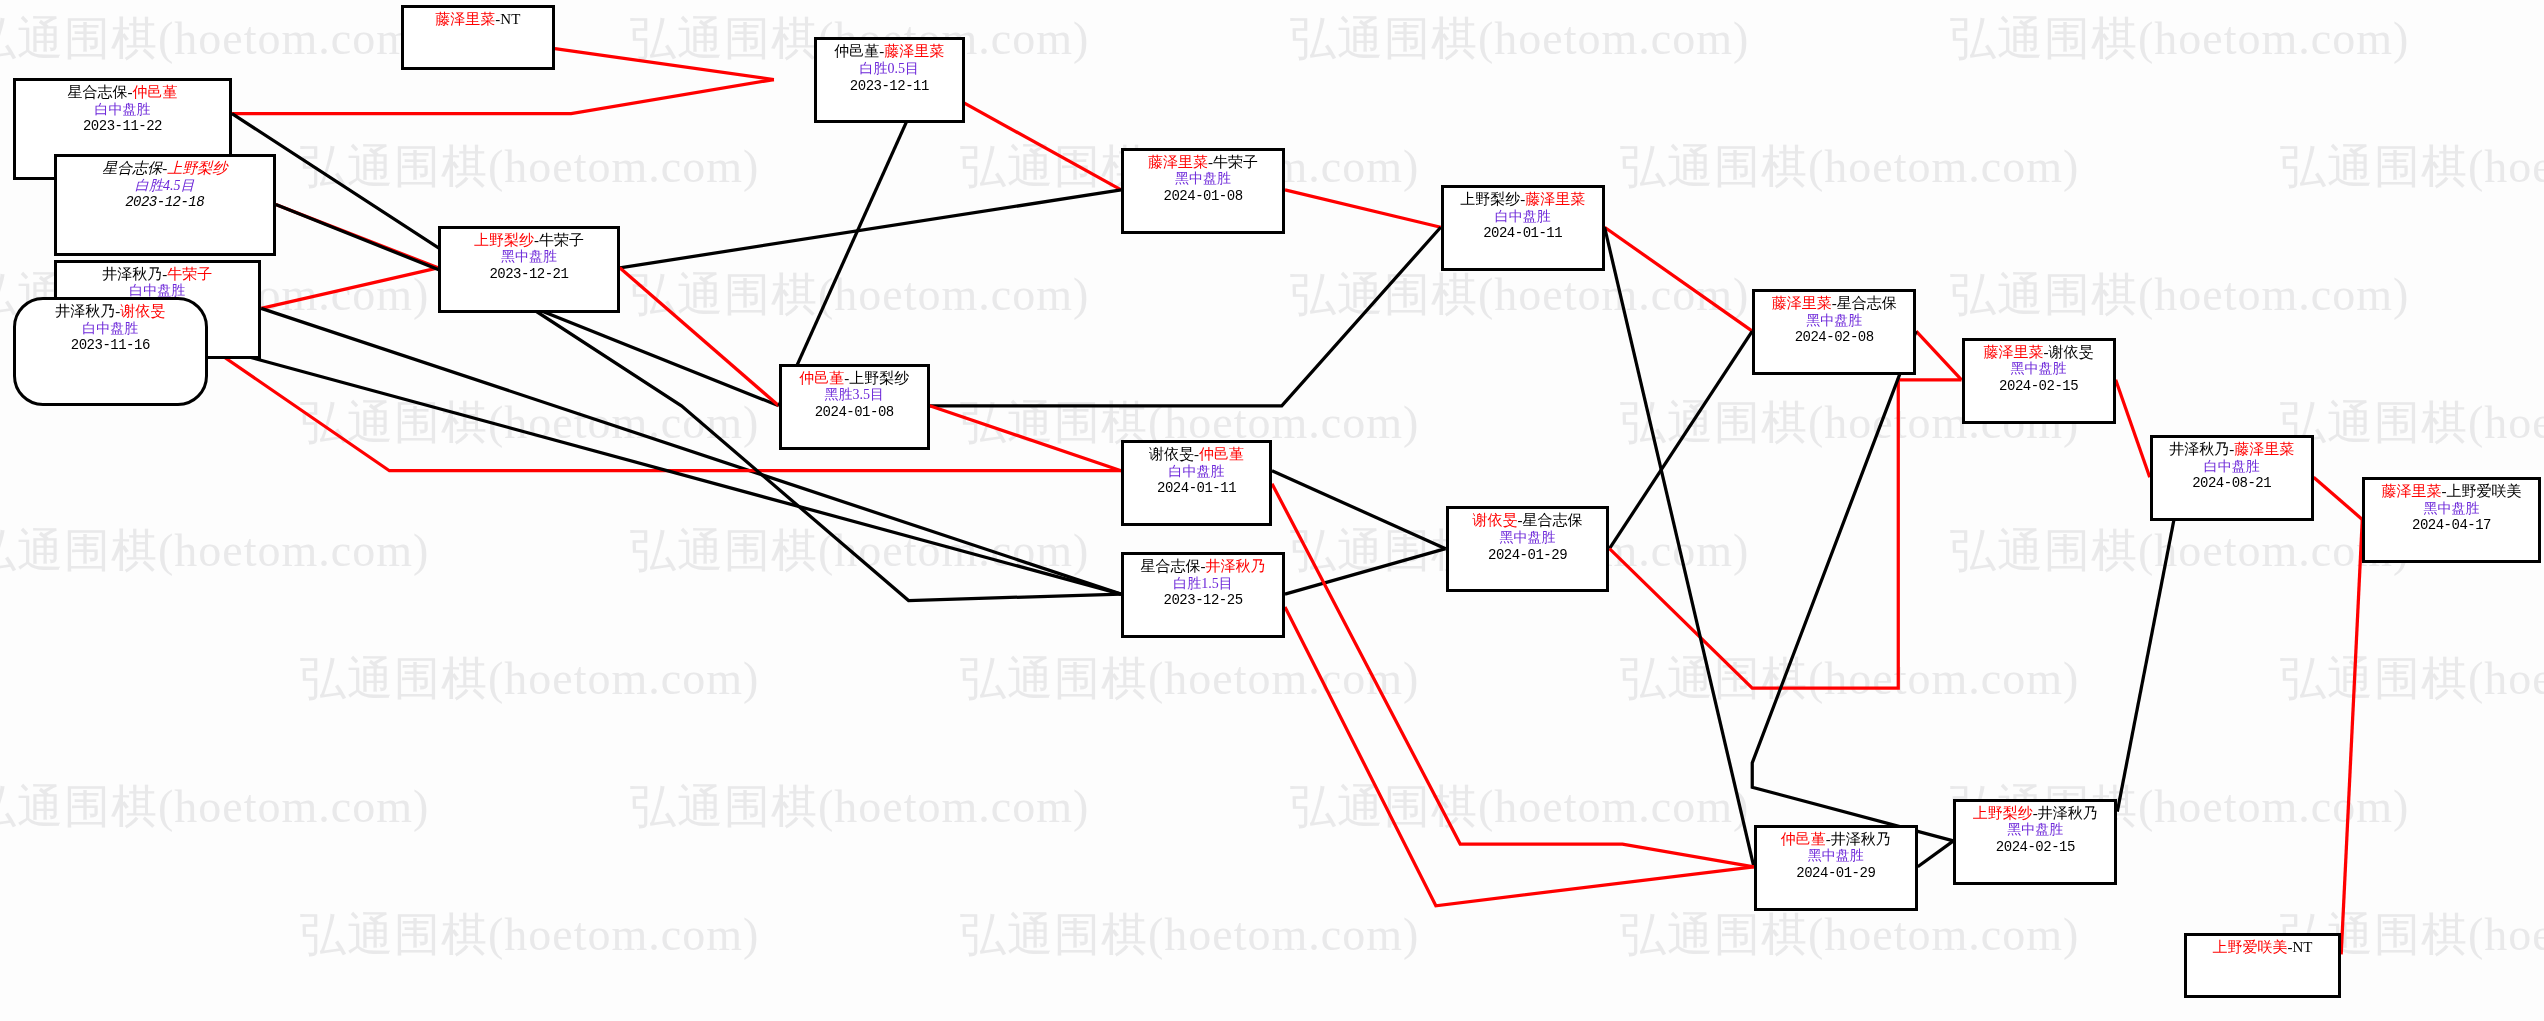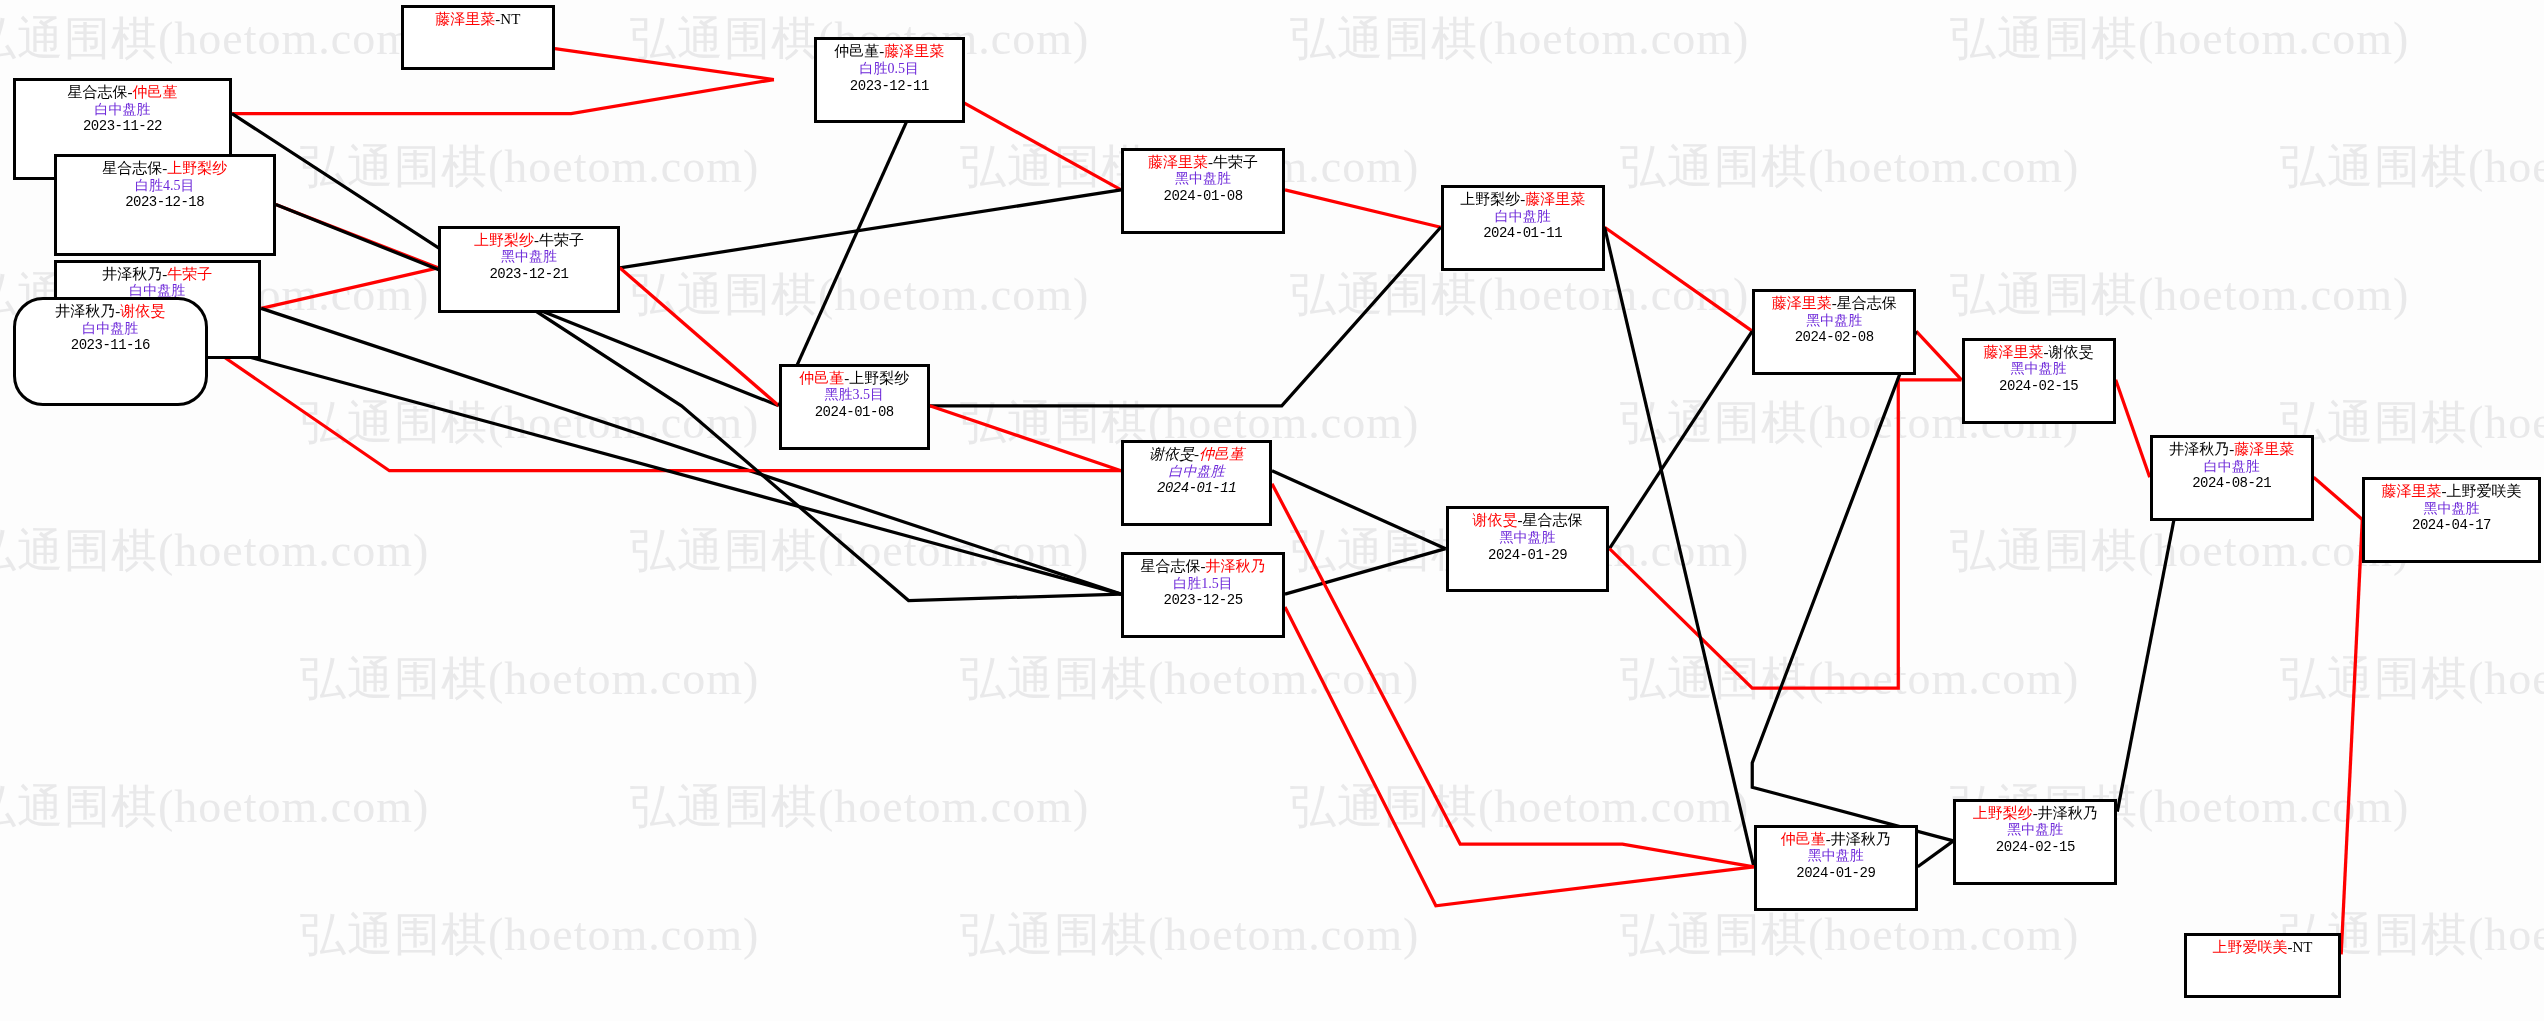--- a/index.html
+++ b/index.html
@@ -117,21 +117,21 @@
     </svg>
   <div id="nodes">
       <div class="node seed" style="left: 400.745px; top: 4.86963px; width: 154.133px; height: 64.9285px;">
         <div class="ttl"><span class="r">藤泽里菜</span><span>-</span><span>NT</span></div>
       </div>
       <div class="node" style="left: 12.9796px; top: 77.9141px; width: 219.031px; height: 102.262px;">
         <div class="ttl"><span>星合志保</span><span>-</span><span class="r">仲邑堇</span></div>
         <div class="res">白中盘胜</div>
         <div class="dte">2023-11-22</div>
       </div>
-      <div class="node" style="left: 53.5408px; top: 154.205px; width: 222.276px; height: 102.262px;">
+      <div class="node" style="left: 53.5408px; top: 154.205px; width: 222.276px; height: 102.262px; font-style: italic;">
         <div class="ttl"><span>星合志保</span><span>-</span><span class="r">上野梨纱</span></div>
         <div class="res">白胜4.5目</div>
         <div class="dte">2023-12-18</div>
       </div>
       <div class="node" style="left: 53.5408px; top: 259.714px; width: 207.673px; height: 99.0159px;">
         <div class="ttl"><span>井泽秋乃</span><span>-</span><span class="r">牛荣子</span></div>
         <div class="res">白中盘胜</div>
         <div class="dte">2023-12-11</div>
       </div>
       <div class="node" style="left: 12.9796px; top: 297.048px; width: 194.694px; height: 109px; border-radius: 30px;">
@@ -157,21 +157,21 @@
       <div class="node" style="left: 778.776px; top: 363.599px; width: 150.888px; height: 86.0302px;">
         <div class="ttl"><span class="r">仲邑堇</span><span>-</span><span>上野梨纱</span></div>
         <div class="res">黑胜3.5目</div>
         <div class="dte">2024-01-08</div>
       </div>
       <div class="node" style="left: 1440.73px; top: 185.046px; width: 163.867px; height: 86.0302px;">
         <div class="ttl"><span>上野梨纱</span><span>-</span><span class="r">藤泽里菜</span></div>
         <div class="res">白中盘胜</div>
         <div class="dte">2024-01-11</div>
       </div>
-      <div class="node" style="left: 1121.11px; top: 439.89px; width: 150.888px; height: 86.0302px; font-style: italic;">
+      <div class="node" style="left: 1121.11px; top: 439.89px; width: 150.888px; height: 86.0302px;">
         <div class="ttl"><span>谢依旻</span><span>-</span><span class="r">仲邑堇</span></div>
         <div class="res">白中盘胜</div>
         <div class="dte">2024-01-11</div>
       </div>
       <div class="node" style="left: 1121.11px; top: 551.892px; width: 163.867px; height: 86.0302px;">
         <div class="ttl"><span>星合志保</span><span>-</span><span class="r">井泽秋乃</span></div>
         <div class="res">白胜1.5目</div>
         <div class="dte">2023-12-25</div>
       </div>
       <div class="node" style="left: 1445.6px; top: 506.442px; width: 163.867px; height: 86.0302px;">

